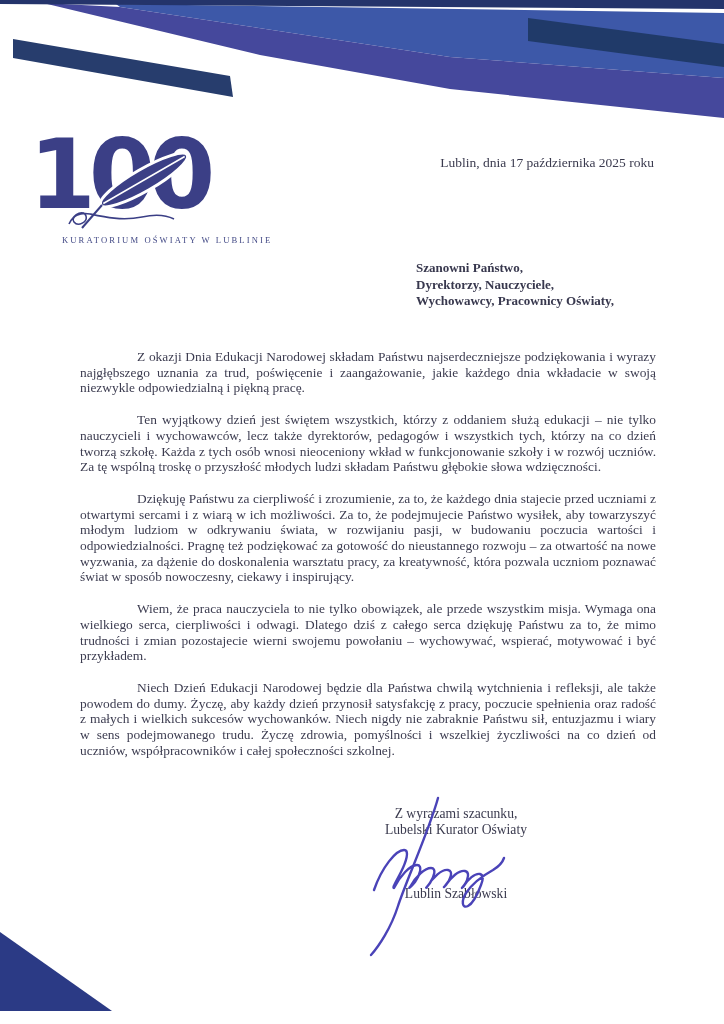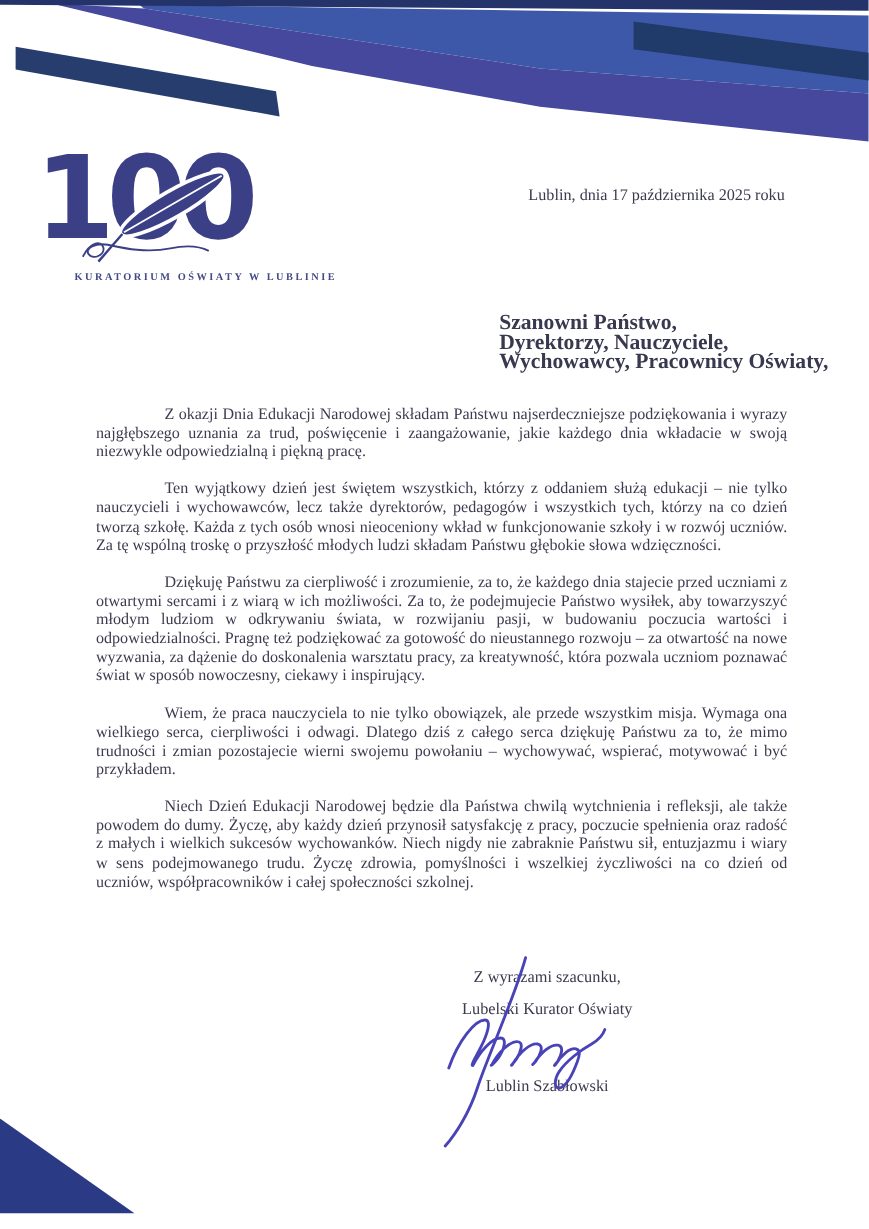--- a/index.html
+++ b/index.html
@@ -2,34 +2,34 @@
 <html lang="pl"><head>
 <meta charset="utf-8">
 <style>
   html,body{margin:0;padding:0;background:#ffffff;}
   .page{
     position:relative;width:724px;height:1024px;background:#ffffff;
     font-family:"Liberation Serif",serif;color:#3c3c50;overflow:hidden;
   }
   .header-art{position:absolute;left:0;top:0;width:724px;height:132px;display:block;}
   
-  .logo{position:absolute;left:26px;top:122px;width:210px;color:#3b3f86;}
+  .logo{position:absolute;left:26px;top:132px;width:210px;color:#3b3f86;}
   .logo-mark{display:block;margin:0 auto;}
   .logo-years{font-weight:bold;font-size:14.5px;letter-spacing:3px;color:#3b3f86;margin-top:1px;}
-  .logo-inst{font-weight:bold;font-size:8.6px;letter-spacing:2.1px;color:#434a86;margin-top:5px;white-space:nowrap;padding-left:36px;}
+  .logo-inst{font-weight:normal;font-size:8.6px;letter-spacing:2.1px;color:#434a86;margin-top:5px;white-space:nowrap;padding-left:36px;}
   
   .date-line{position:absolute;top:155px;right:70px;font-size:13.5px;color:#3a3a4e;}
   
-  .salutation{position:absolute;left:416px;top:260px;font-weight:bold;font-size:18px;line-height:16.6px;color:#38384e;}
+  .salutation{position:absolute;left:416px;top:260px;font-weight:bold;font-size:13px;line-height:16.6px;color:#38384e;}
   
   .letter-body{position:absolute;left:80px;top:333px;width:576px;font-size:13.4px;line-height:15.7px;text-align:justify;color:#3c3c50;}
-  .letter-body p{margin:4px 0 15px 0;text-indent:57px;}
+  .letter-body p{margin:16px 0 15px 0;text-indent:57px;}
   
   .closing{position:absolute;left:330px;top:806px;width:252px;text-align:center;font-size:13.6px;color:#3a3a4e;}
-  .closing-regards{margin-bottom:11px;}
+  .closing-regards{}
   .closing-title{margin-bottom:48px;}
   .signature-svg{position:absolute;left:358px;top:792px;width:165px;height:168px;overflow:visible;}
   .corner-svg{position:absolute;left:0;top:932px;width:112px;height:81px;display:block;}
 </style>
 </head>
 <body>
 
 <div class="page">
 
   <svg class="header-art" viewBox="0 0 724 132" preserveAspectRatio="none" aria-hidden="true">

